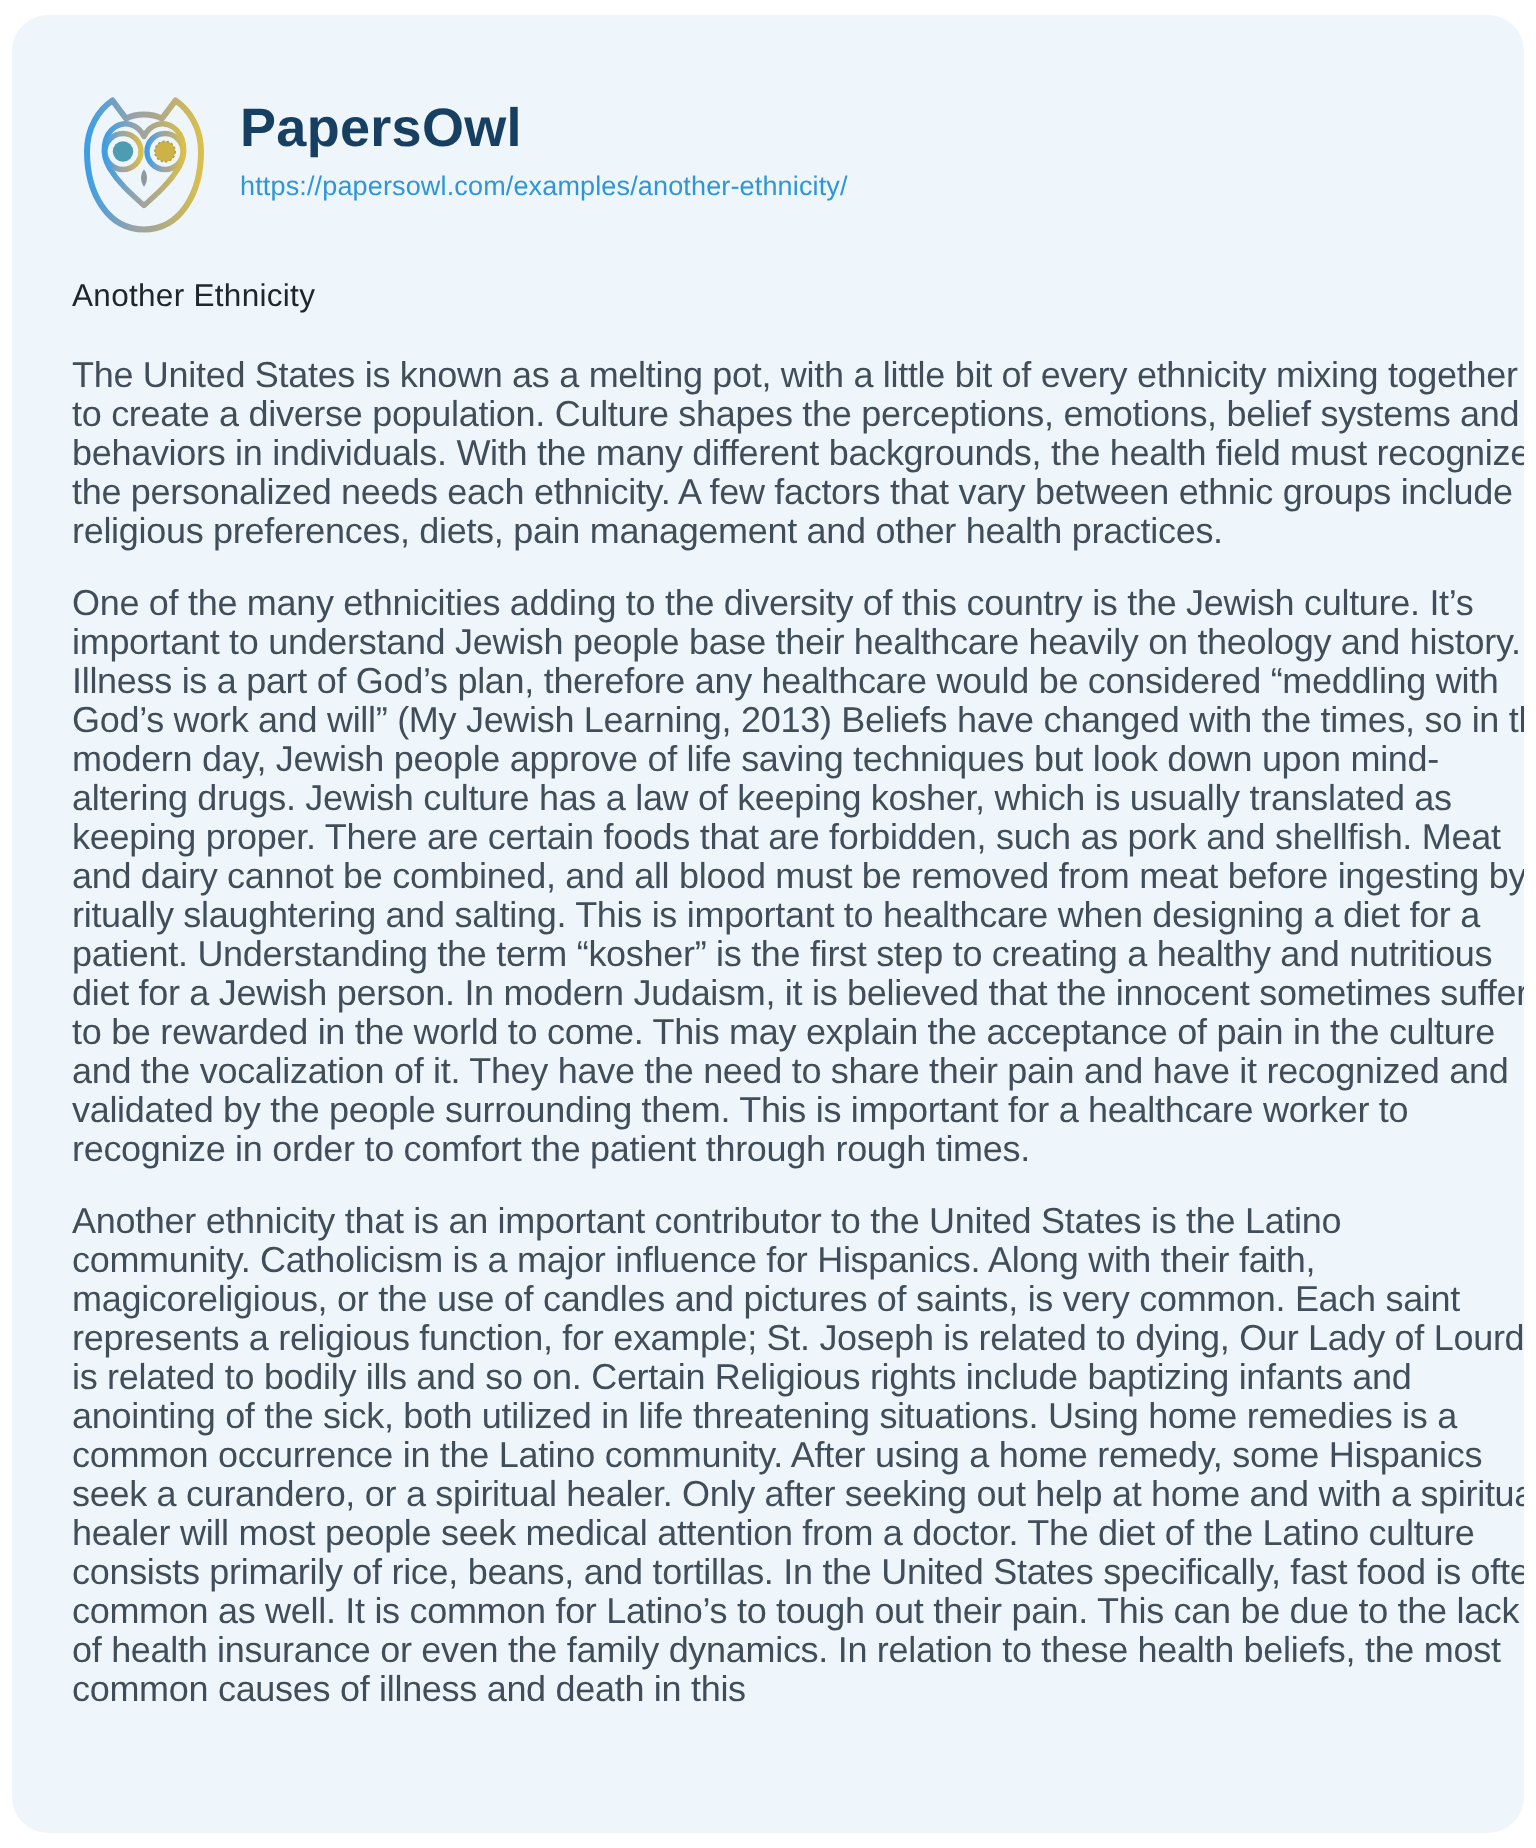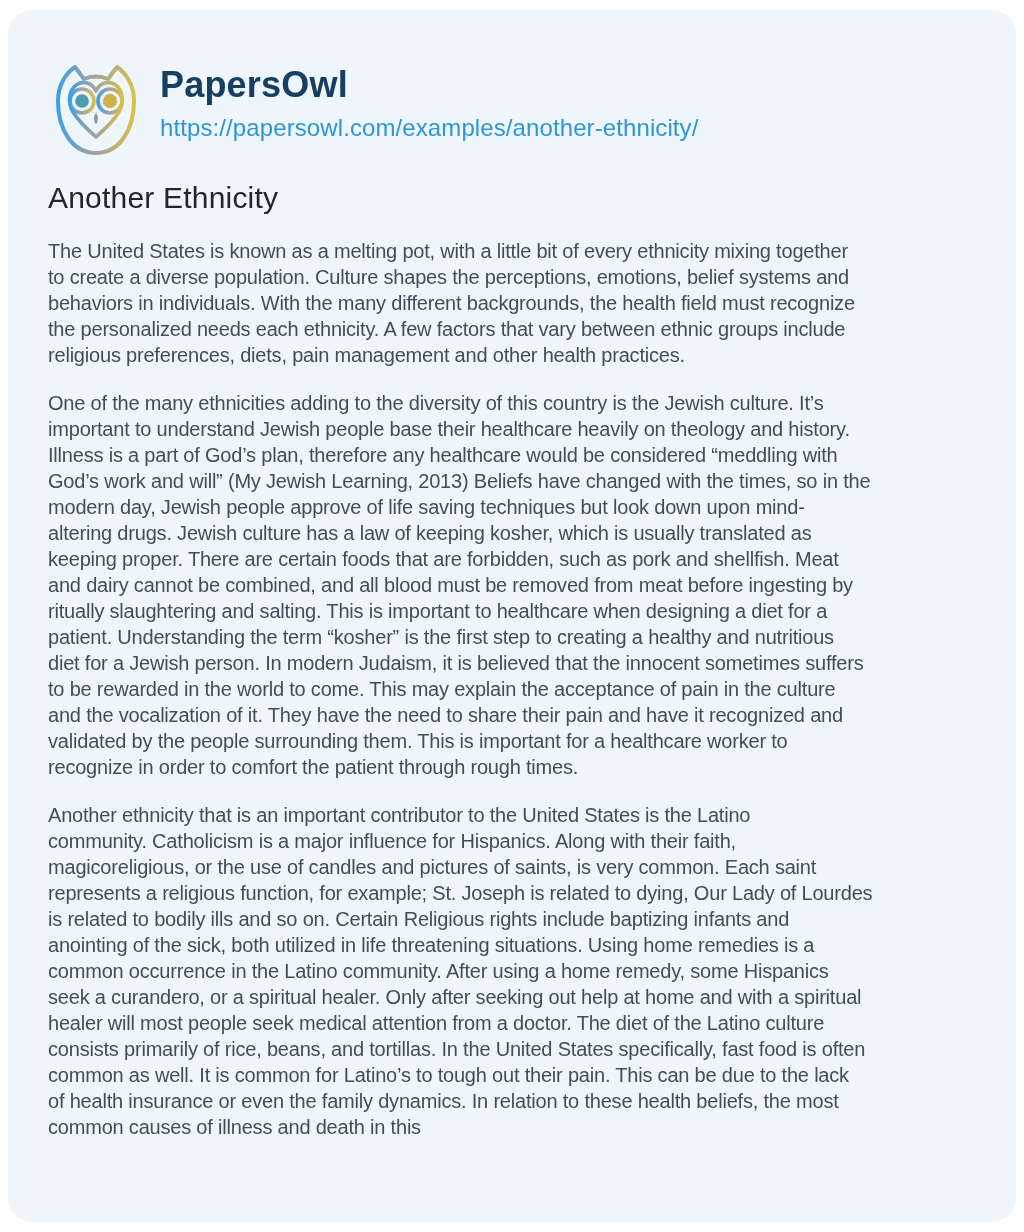--- a/index.html
+++ b/index.html
@@ -38,38 +38,38 @@
   .brand-name {
     font-size: 36px;
     font-weight: 700;
     color: #173f61;
     letter-spacing: 0.2px;
     line-height: 1.1;
   }
   .brand-url {
     display: inline-block;
     margin-top: 9px;
-    font-size: 24px;
+    font-size: 18px;
     color: #2e96d6;
     text-decoration: none;
     letter-spacing: 0.1px;
   }
   h1.doc-title {
     margin-top: 14px;
-    font-size: 30px;
+    font-size: 21px;
     font-weight: 400;
     color: #21262c;
     letter-spacing: 0.2px;
     line-height: 42px;
   }
   .essay {
     margin-top: 19px;
   }
   .essay p {
-    font-size: 20px;
+    font-size: 24px;
     line-height: 26px;
     letter-spacing: -0.2px;
     color: #414e5a;
     white-space: pre;
     margin: 0 0 22px 0;
   }
 </style>
 </head>
 <body>
 

